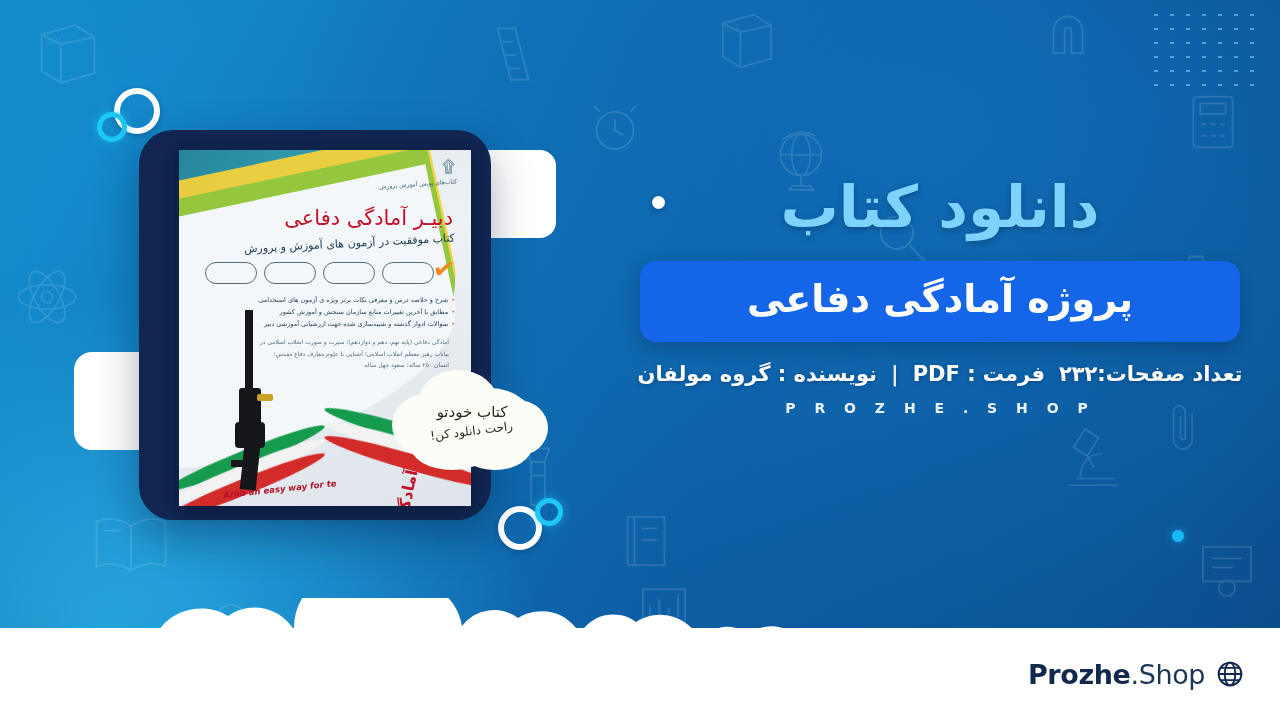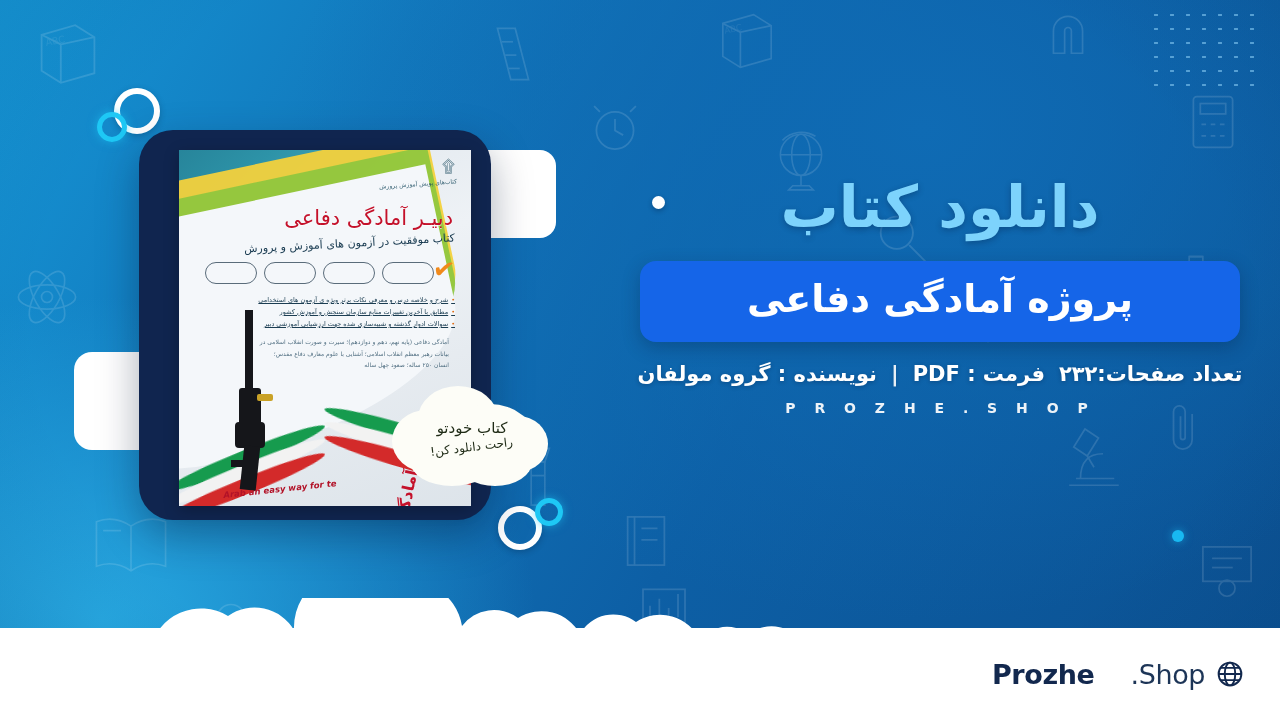--- a/index.html
+++ b/index.html
@@ -116,21 +116,21 @@
     width:52px; height:22px; border:1.4px solid #5a6c7a; border-radius:11px;
     display:block; position:relative;
   }
   .cv-check {
     position:absolute; right:16px; top:106px;
     color:#f08a1c; font-size:26px; font-weight:bold; line-height:1;
     transform:rotate(8deg);
   }
   .cv-bullets {
     position:absolute; right:16px; top:144px; width:252px;
-    text-align:right; color:#1b3d52; font-size:6.5px; line-height:1.85;text-decoration:underline;
+    text-align:right; color:#1b3d52; font-size:6.5px; line-height:1.85;
   }
   .cv-bullets div::before{ content:"•"; color:#e0701c; margin-left:3px; }
   .cv-para {
     position:absolute; right:22px; top:186px; width:190px;
     text-align:right; color:#33566c; font-size:6px; line-height:1.95; opacity:.85;
   }
   .cv-gun {
     position:absolute; left:46px; bottom:6px; width:54px; height:190px;
   }
   .cv-gun i { position:absolute; background:#15161a; display:block; }
@@ -147,21 +147,21 @@
     transform:rotate(-78deg); transform-origin:right bottom; white-space:nowrap;
   }
   .cv-eng {
     position:absolute; left:44px; bottom:12px;
     color:#b21228; font-size:8.5px; font-style:italic; font-weight:bold;
     transform:rotate(-6deg); white-space:nowrap;
   }
 
   
   .bubble {
-    position:absolute; left:392px; top:384px; width:160px; height:104px;
+    position:absolute; left:392px; top:368px; width:160px; height:104px;
   }
   .bubble .puff { position:absolute; background:#fdfdf7; border-radius:50%; }
   .bubble .txt {
     position:absolute; inset:0; z-index:3;
     display:flex; flex-direction:column; align-items:center; justify-content:center;
     gap:3px; color:#1f2b16;
   }
   .bubble .l1 { font-size:15px; }
   .bubble .l2 { font-size:12px; transform:rotate(-7deg); }
 
@@ -199,21 +199,21 @@
   .footer {
     position:absolute; left:0; bottom:0; width:1280px; height:92px;
     background:#ffffff;
     display:flex; align-items:center; justify-content:space-between;
     padding:0 36px;
   }
   .brand { display:flex; align-items:center; gap:11px; }
   .brand .globe { width:28px; height:28px; color:#12284e; }
   .brand .name { font-size:27px; color:#12284e; letter-spacing:-.4px; }
   .brand .name b { font-weight:bold; }
-  .brand .name span { font-weight:normal; color:#1d3557;margin-left:36px; }
+  .brand .name span { font-weight:normal; color:#1d3557; }
 
   .brand2 { display:flex; align-items:center; gap:8px; }
   .brand2 .fa {
     font-size:30px; font-weight:bold; color:#1f6fe5; letter-spacing:-1px;
     direction:rtl;
   }
   .brand2 .fa em { font-style:normal; color:#16308f; }
   .brand2 .cart { width:46px; height:34px; }
 </style>
 </head>

